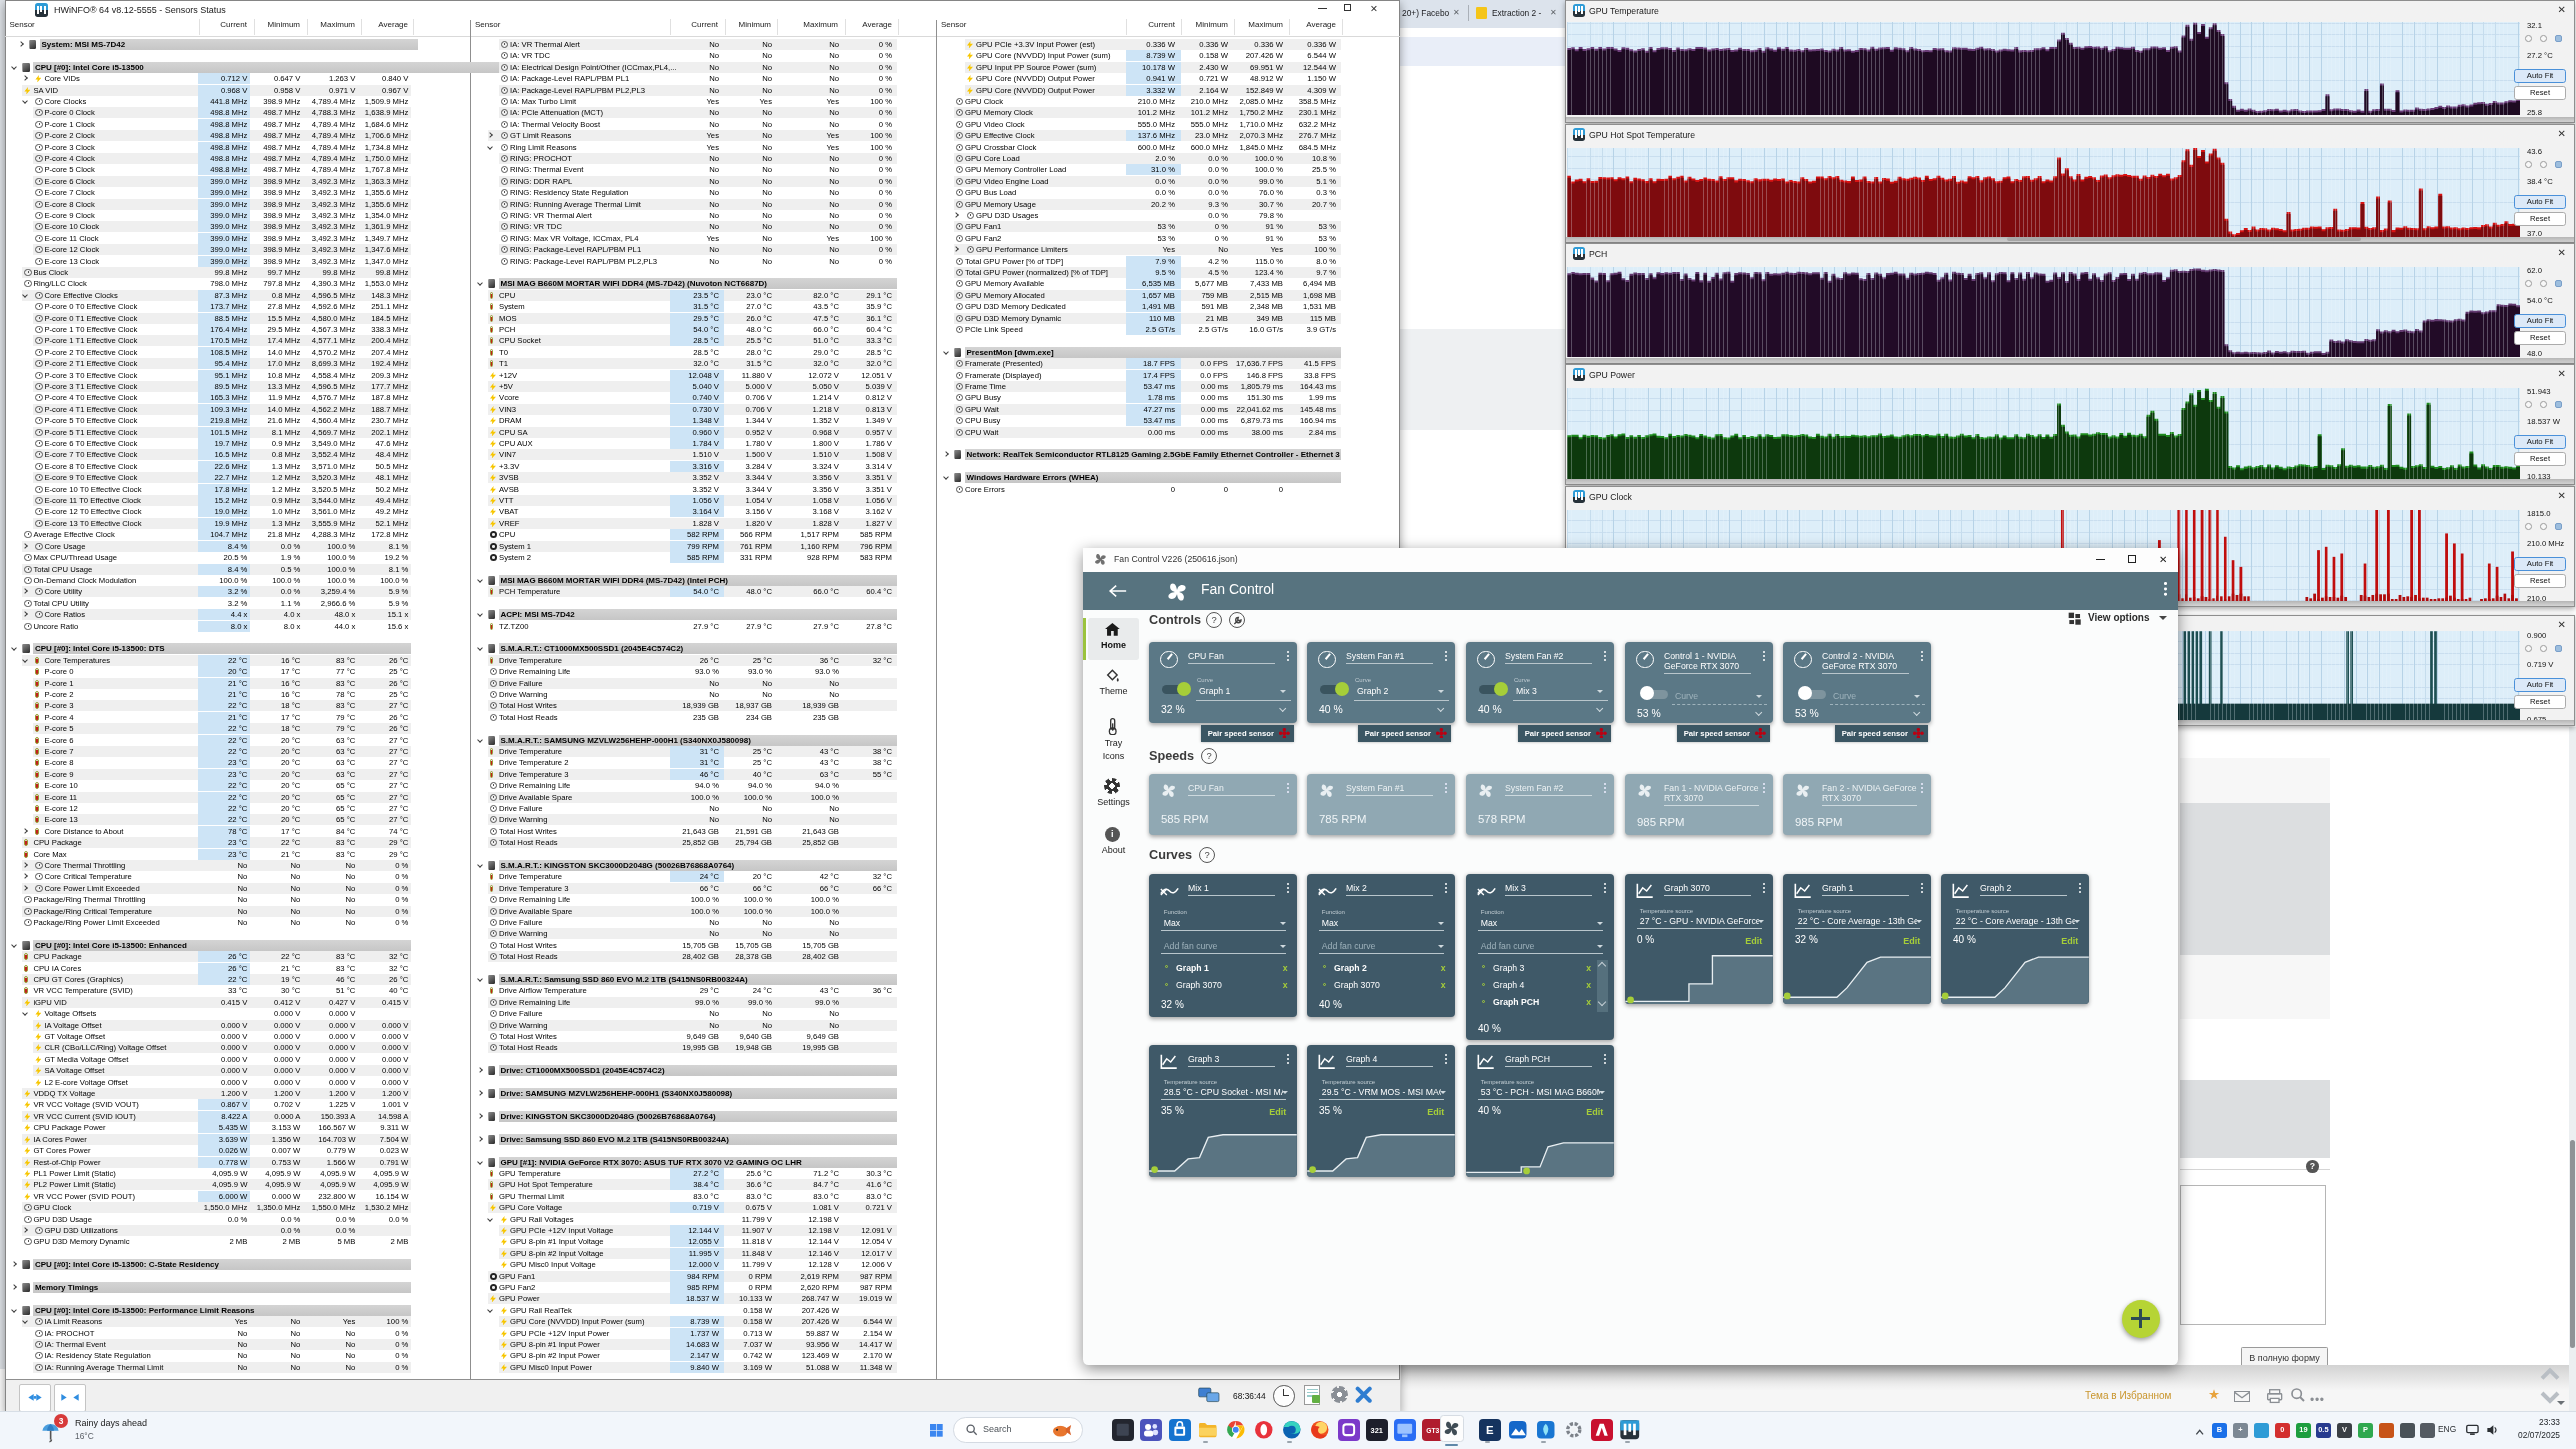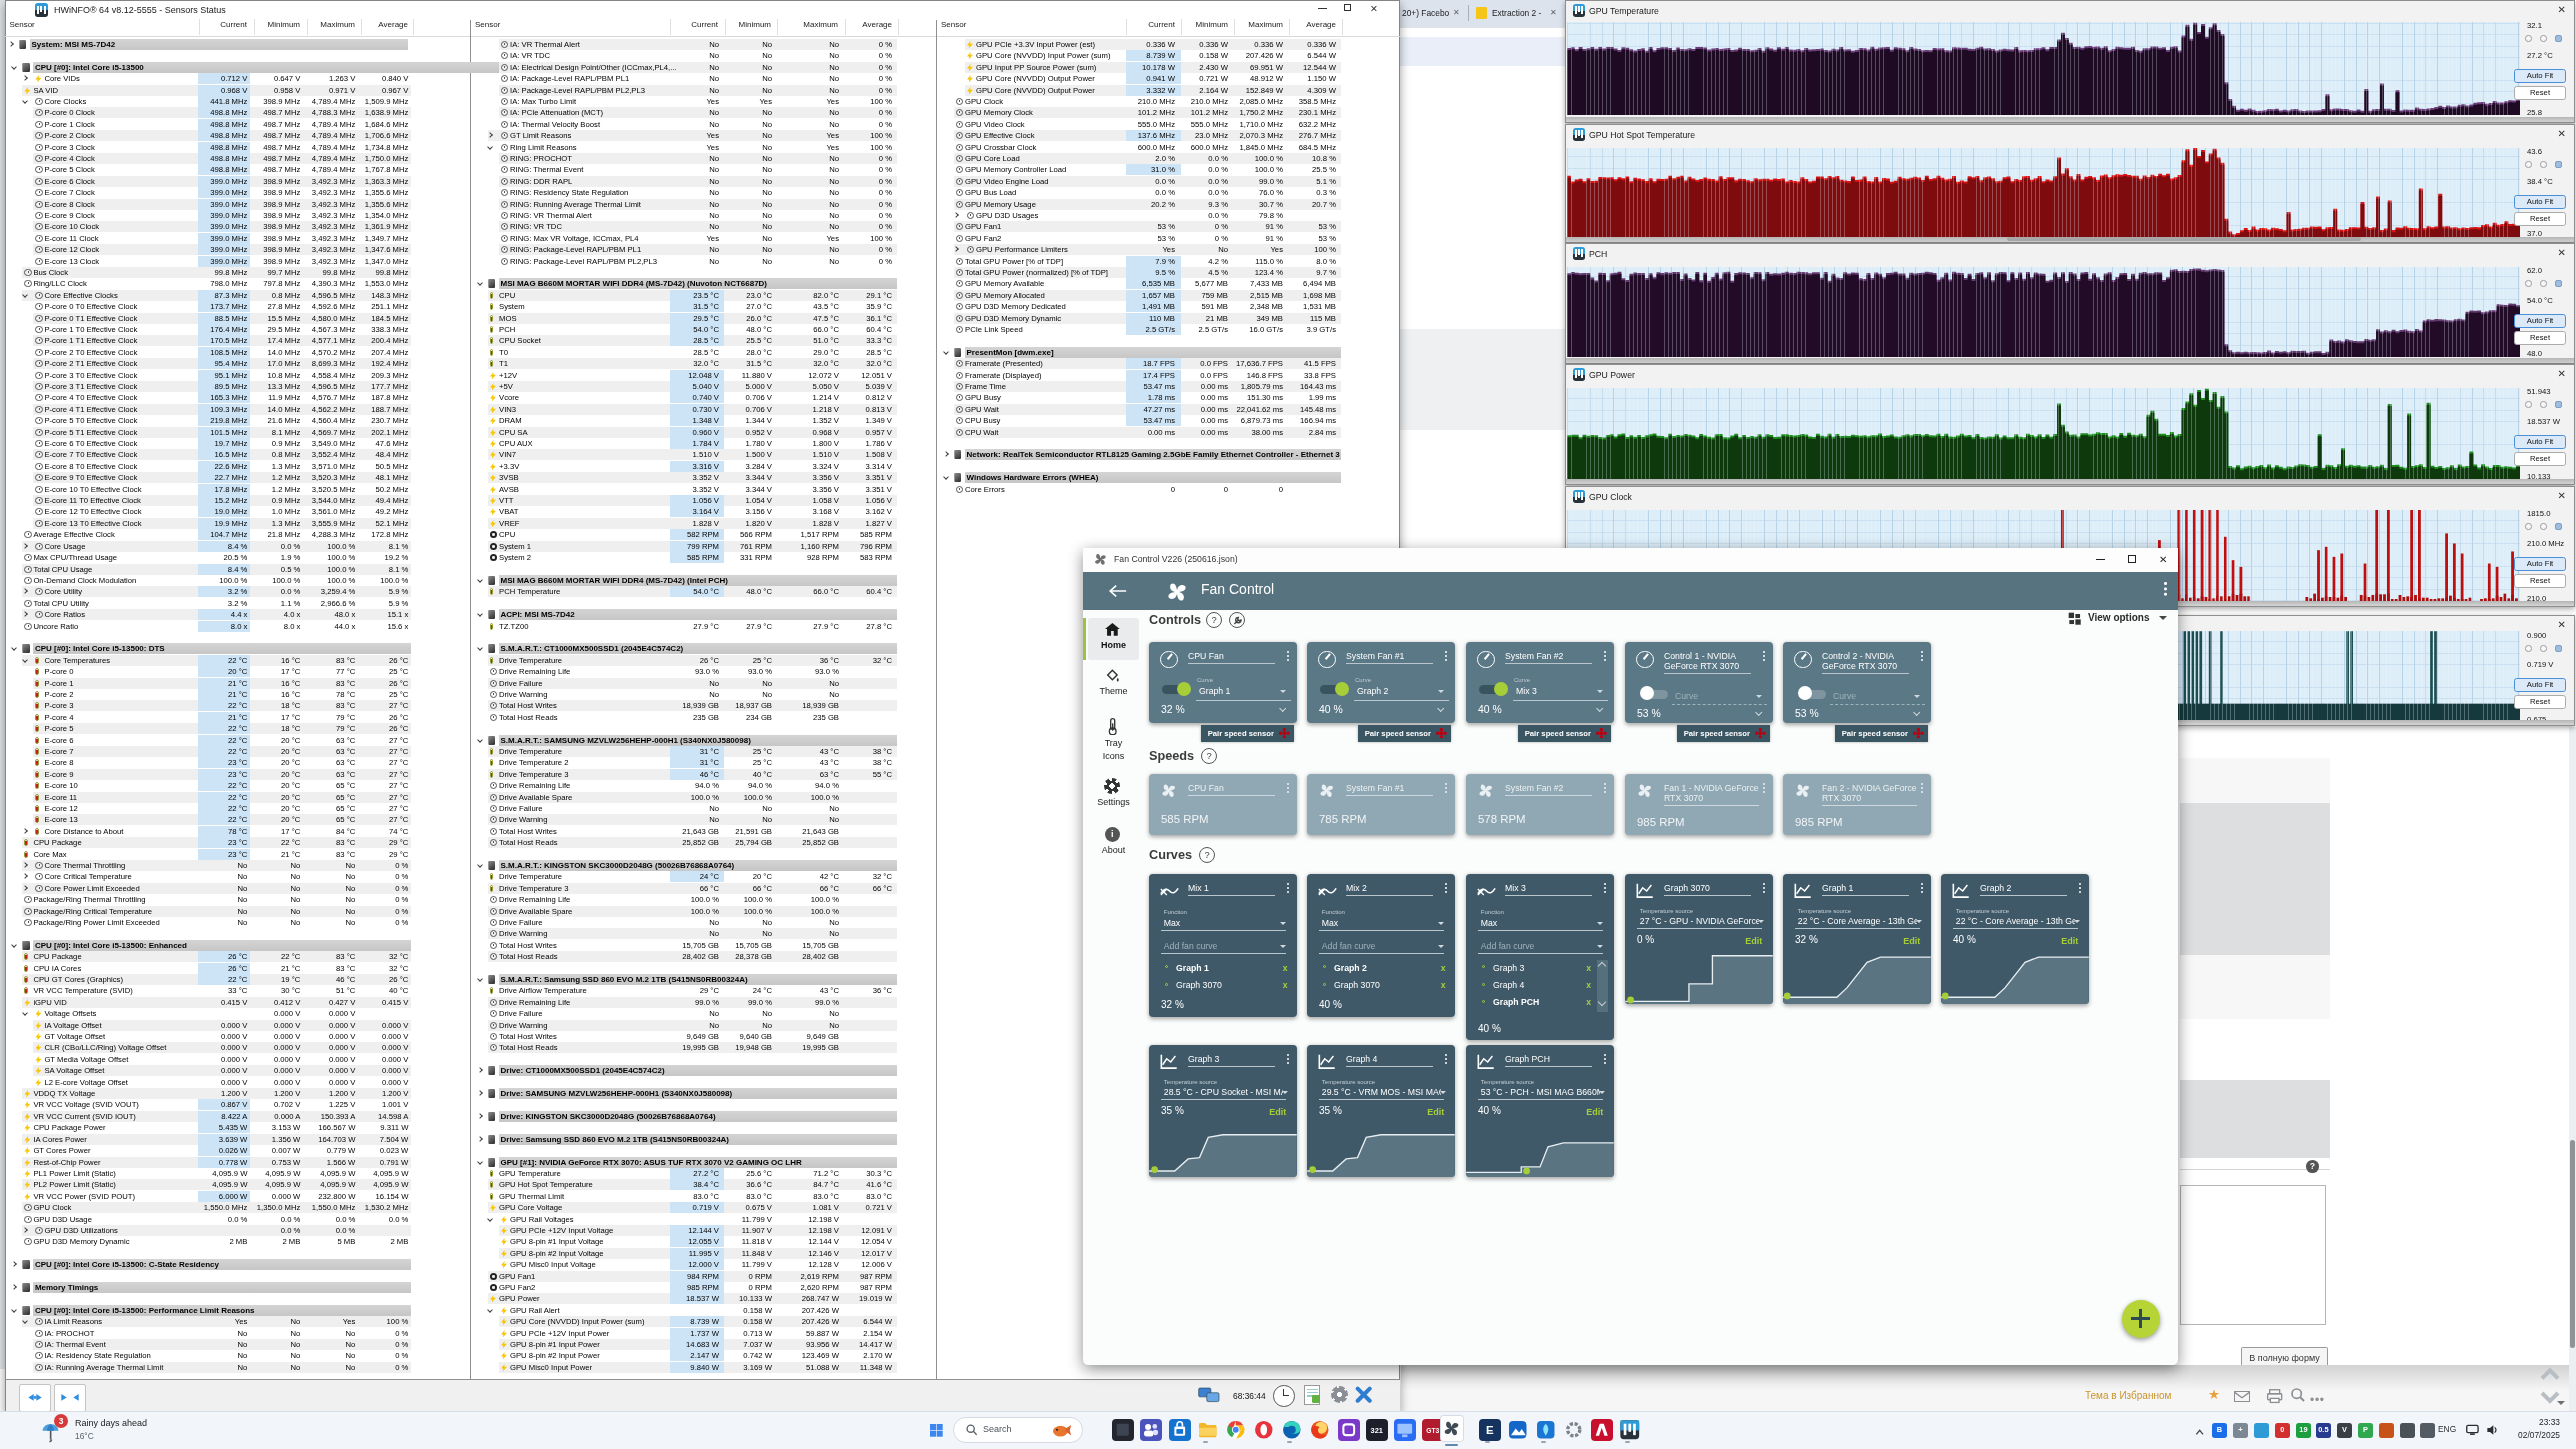--- a/index.html
+++ b/index.html
@@ -404,21 +404,21 @@
     <div class="ab" style="left:1216px;top:20px;width:67px;text-align:right;font-size:8px;color:#1a1a1a">Maximum</div>
     <div class="ab" style="left:1269px;top:20px;width:67px;text-align:right;font-size:8px;color:#1a1a1a">Average</div>
     <div class="ab" style="left:1126px;top:19px;width:0.7px;height:16px;background:#e0e0e0"></div>
     <div class="ab" style="left:1181px;top:19px;width:0.7px;height:16px;background:#e0e0e0"></div>
     <div class="ab" style="left:1234px;top:19px;width:0.7px;height:16px;background:#e0e0e0"></div>
     <div class="ab" style="left:1289px;top:19px;width:0.7px;height:16px;background:#e0e0e0"></div>
     <div class="ab" style="left:1342px;top:19px;width:0.7px;height:16px;background:#e0e0e0"></div>
     <div class="ab" style="left:5.4px;top:36px;width:1395px;height:0.7px;background:#d9d9d9"></div>
     <div class="ab" style="left:470px;top:20px;width:1.3px;height:1359px;background:#8f8f8f"></div>
     <div class="ab" style="left:936px;top:20px;width:1.3px;height:1359px;background:#8f8f8f"></div>
-    <div class="r" style="left:2px;top:39px;width:464px">
+    <div class="r" style="left:12px;top:39px;width:464px">
       <i class="band" style="left:27.5px;right:58px"></i>
       <s class="xr" style="left:6.7px"></s>
       <s class="ic chip" style="left:17px"></s>
       <span class="lb sec" style="left:29.5px">System: MSI MS-7D42</span>
     </div>
     <div class="r" style="left:5.4px;top:62px;width:552px">
       <i class="band" style="left:27.5px;right:58px"></i>
       <s class="xd" style="left:6.7px"></s>
       <s class="ic chip" style="left:17px"></s>
       <span class="lb sec" style="left:29.5px">CPU [#0]: Intel Core i5-13500</span>
@@ -2239,21 +2239,21 @@
       <s class="ic b" style="left:19px"></s>
       <span class="lb" style="left:28px">GPU Power</span>
       <em style="left:174px">18.537 W</em>
       <em style="left:227px">10.133 W</em>
       <em style="left:294px">268.747 W</em>
       <em style="left:347px">19.019 W</em>
     </div>
     <div class="r" style="left:471px;top:1305px;width:465px">
       <s class="xd" style="left:17.4px"></s>
       <s class="ic b" style="left:30px"></s>
-      <span class="lb" style="left:39px">GPU Rail Alert</span>
+      <span class="lb" style="left:39px">GPU Rail RealTek</span>
       <em style="left:227px">0.158 W</em>
       <em style="left:294px">207.426 W</em>
     </div>
     <div class="r" style="left:471px;top:1316px;width:465px">
       <i class="sh" style="left:27.5px;right:39px"></i>
       <i class="hb" style="left:199px;width:54px"></i>
       <s class="ic b" style="left:30px"></s>
       <span class="lb" style="left:39px">GPU Core (NVVDD) Input Power (sum)</span>
       <em style="left:174px">8.739 W</em>
       <em style="left:227px">0.158 W</em>

